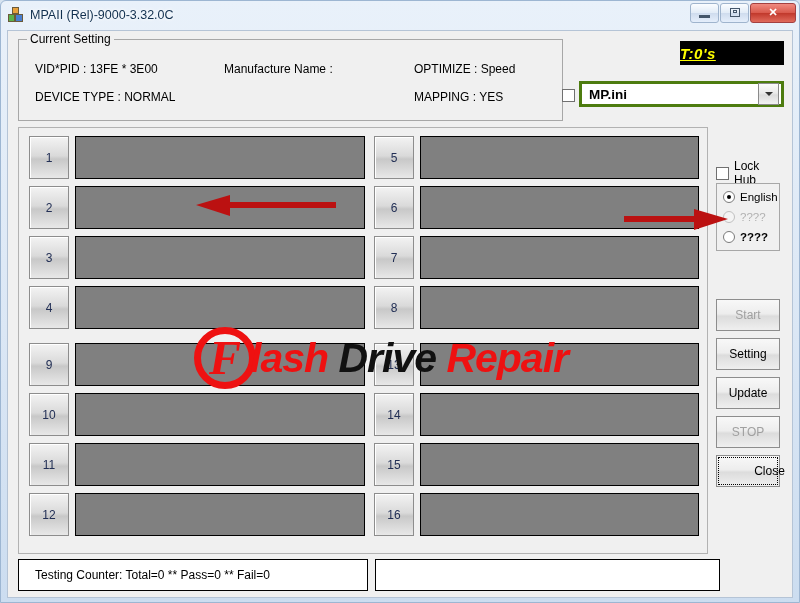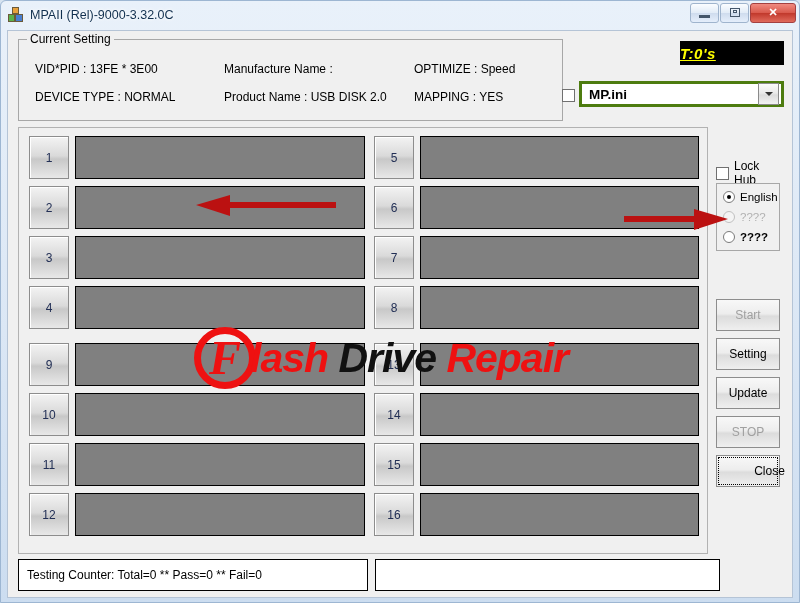--- a/index.html
+++ b/index.html
@@ -178,21 +178,21 @@
   #btn-start   { top: 172px; }
   #btn-setting { top: 211px; }
   #btn-update  { top: 250px; }
   #btn-stop    { top: 289px; }
   #btn-close   { top: 328px; }
 
   
   #statusbar { position: absolute; left: 10px; top: 528px; width: 766px; height: 32px; }
   .status-cell {
     position: absolute; height: 32px; background: #ffffff; border: 1px solid #000;
-    display: flex; align-items: center; padding-left: 8px;
+    display: flex; align-items: center; padding-left: 16px;
     font-size: 12px; color: #000;
   }
   #status-left  { left: 0px;   width: 350px; }
   #status-right { left: 357px; width: 345px; }
 
   
   .ann-arrow { position: absolute; pointer-events: none; }
 
   
   #watermark {
@@ -238,21 +238,20 @@
     </div>
   </div>
 
   <div id="client">
 
     <div id="current-setting">
       <div id="current-setting-legend">Current Setting</div>
       <div class="cs-cell cs-c1 cs-r1">VID*PID : 13FE * 3E00</div>
       <div class="cs-cell cs-c1 cs-r2">DEVICE TYPE : NORMAL</div>
       <div class="cs-cell cs-c2 cs-r1">Manufacture Name :</div>
-      <div class="cs-cell cs-c2 cs-r2">Product Name : USB DISK 2.0</div>
       <div class="cs-cell cs-c3 cs-r1">OPTIMIZE : Speed</div>
       <div class="cs-cell cs-c3 cs-r2">MAPPING : YES</div>
     </div>
 
     <div id="timer-badge">
       <span>T:0's</span>
     </div>
 
     <div id="ini-check"></div>
     <div id="ini-combo">

